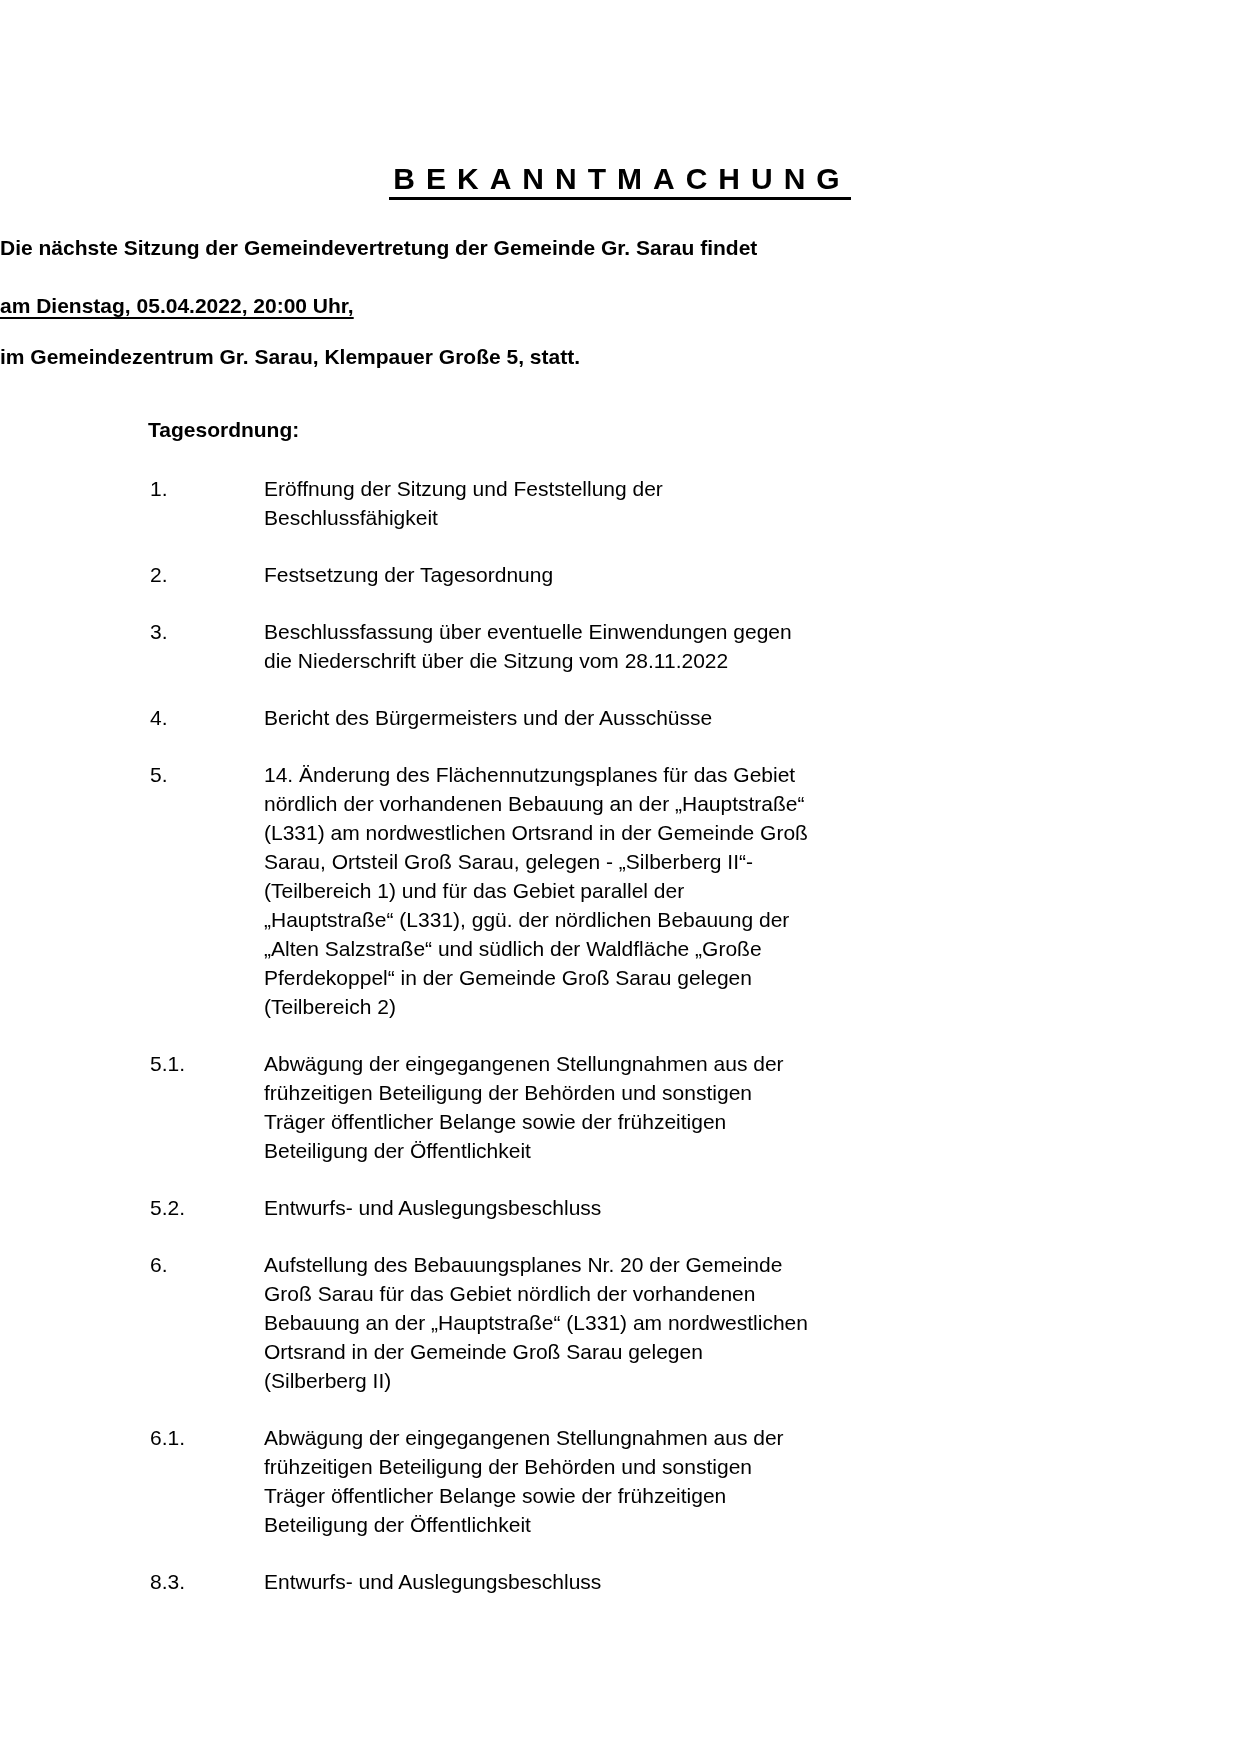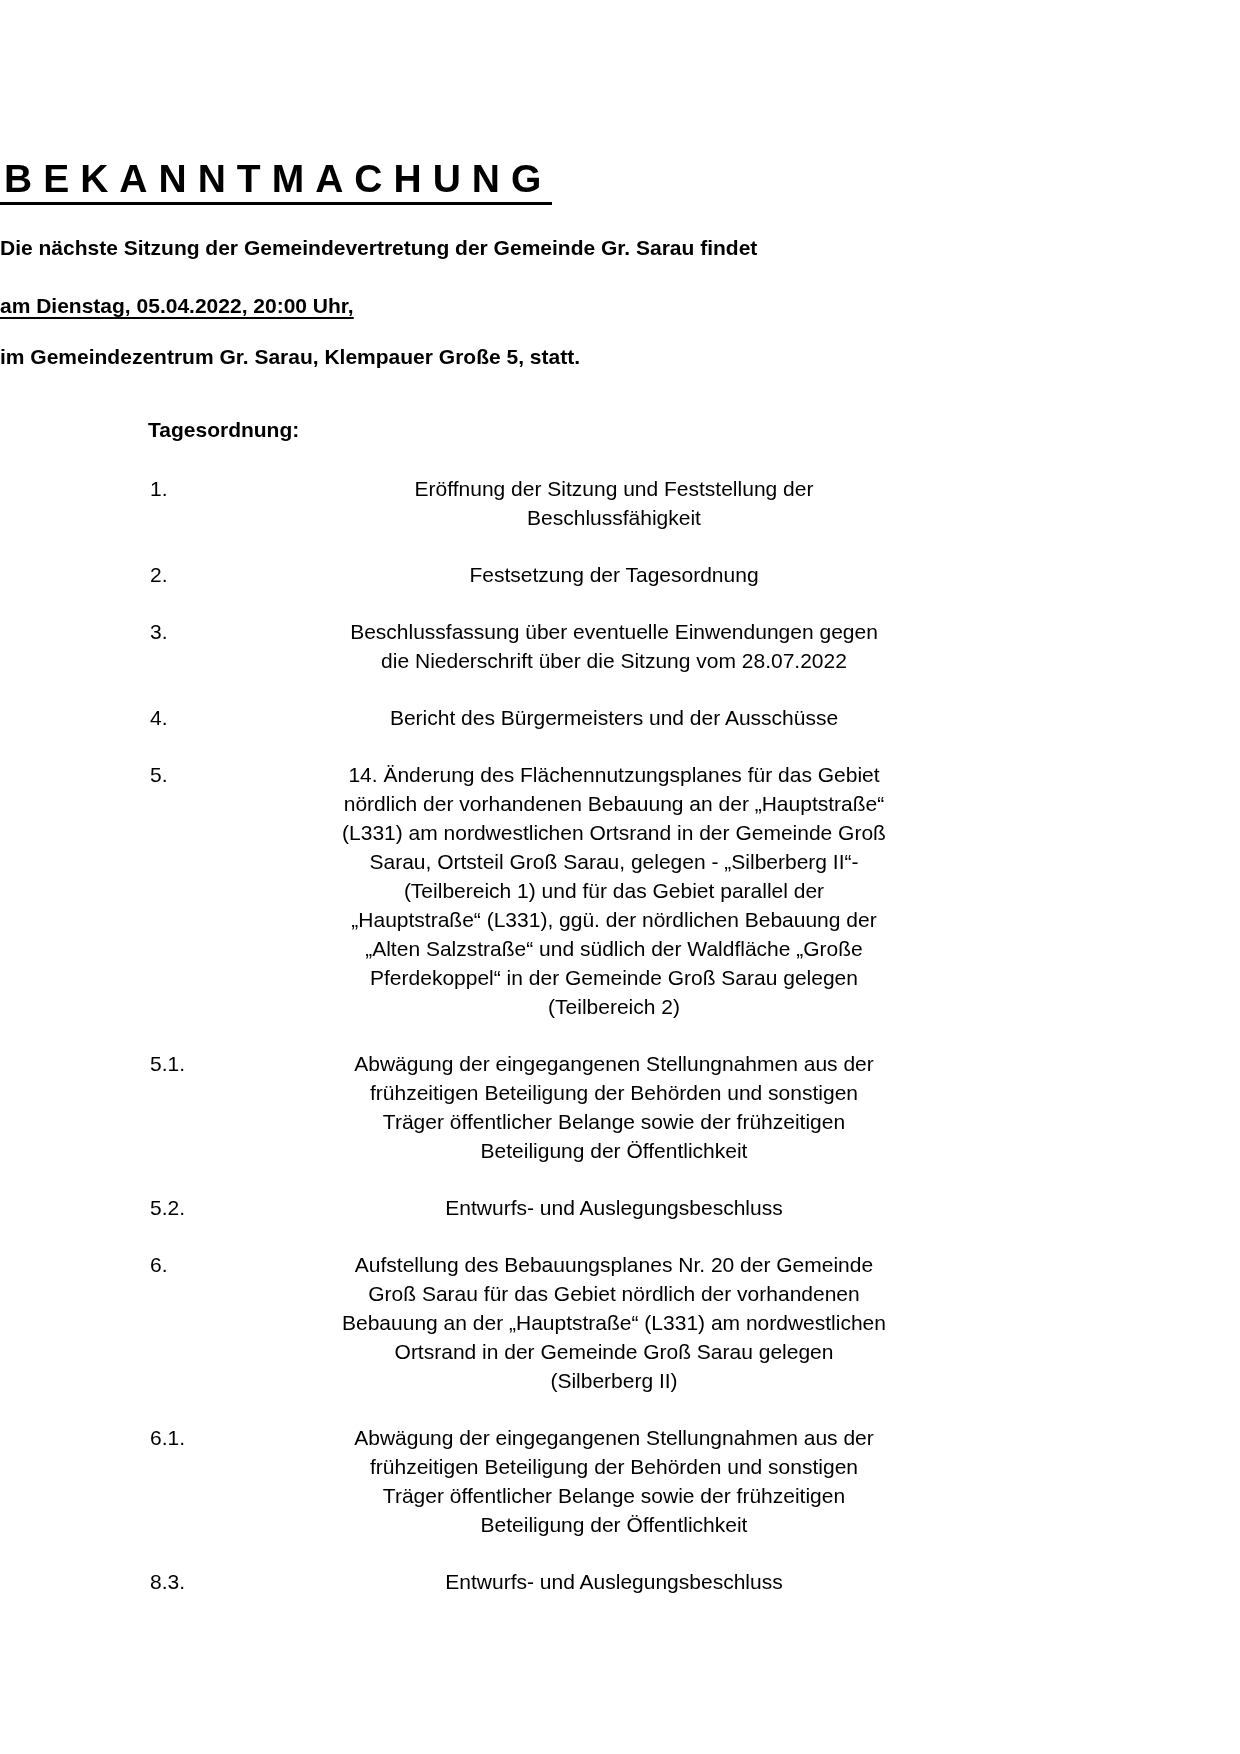--- a/index.html
+++ b/index.html
@@ -13,21 +13,22 @@
     height: 1754px;
     margin: 0 auto;
     background: #ffffff;
     color: #000000;
     font-family: "Liberation Sans", "DejaVu Sans", sans-serif;
     overflow: hidden;
   }
   .doc-title {
     margin: 0;
     padding-top: 160px;
-    font-size: 39px;
+    text-align: center;
+    font-size: 30px;
     line-height: 38px;
     font-weight: bold;
   }
   .doc-title .underlined {
     letter-spacing: 11px;
     border-bottom: 3px solid #000;
     padding-bottom: 2px;
     padding-left: 4px;
   }
   .intro {
@@ -63,21 +64,20 @@
     font-size: 21px;
     line-height: 29px;
     font-weight: normal;
   }
   .agenda-number {
     white-space: nowrap;
   }
   .agenda-text {
     white-space: pre-line;
     max-width: 700px;
-    text-align: center;
   }
 </style>
 </head>
 <body>
 
 <div class="page">
 
   <h1 class="doc-title">
     <span class="underlined">BEKANNTMACHUNG</span>
   </h1>
@@ -101,21 +101,21 @@
     </div>
 
     <div class="agenda-row">
       <div class="agenda-number">2.</div>
       <div class="agenda-text">Festsetzung der Tagesordnung</div>
     </div>
 
     <div class="agenda-row">
       <div class="agenda-number">3.</div>
       <div class="agenda-text">Beschlussfassung über eventuelle Einwendungen gegen
-die Niederschrift über die Sitzung vom 28.07.2022</div>
+die Niederschrift über die Sitzung vom 28.11.2022</div>
     </div>
 
     <div class="agenda-row">
       <div class="agenda-number">4.</div>
       <div class="agenda-text">Bericht des Bürgermeisters und der Ausschüsse</div>
     </div>
 
     <div class="agenda-row">
       <div class="agenda-number">5.</div>
       <div class="agenda-text">14. Änderung des Flächennutzungsplanes für das Gebiet

